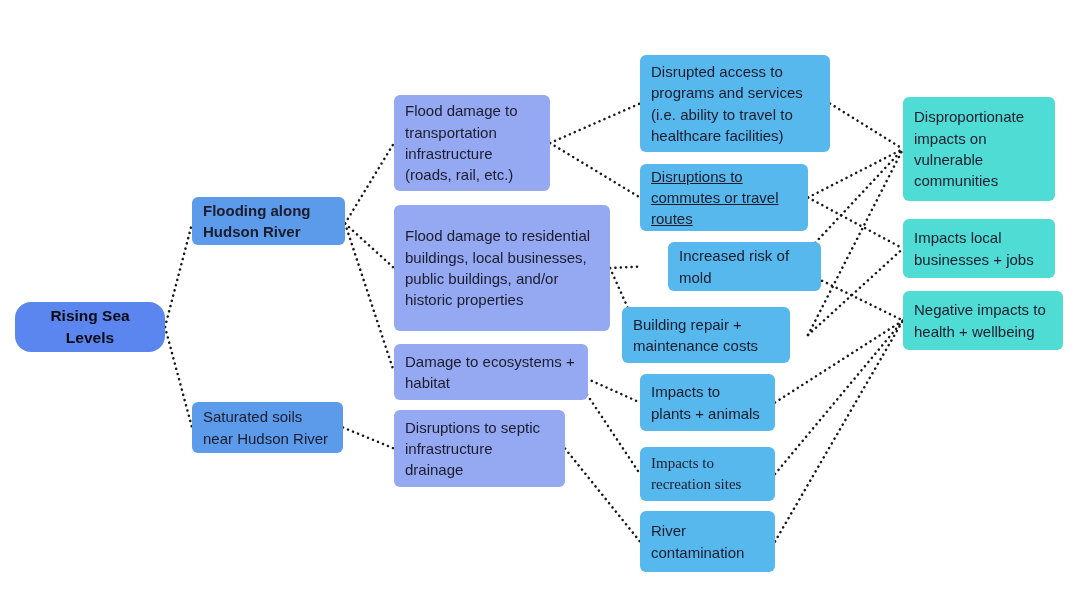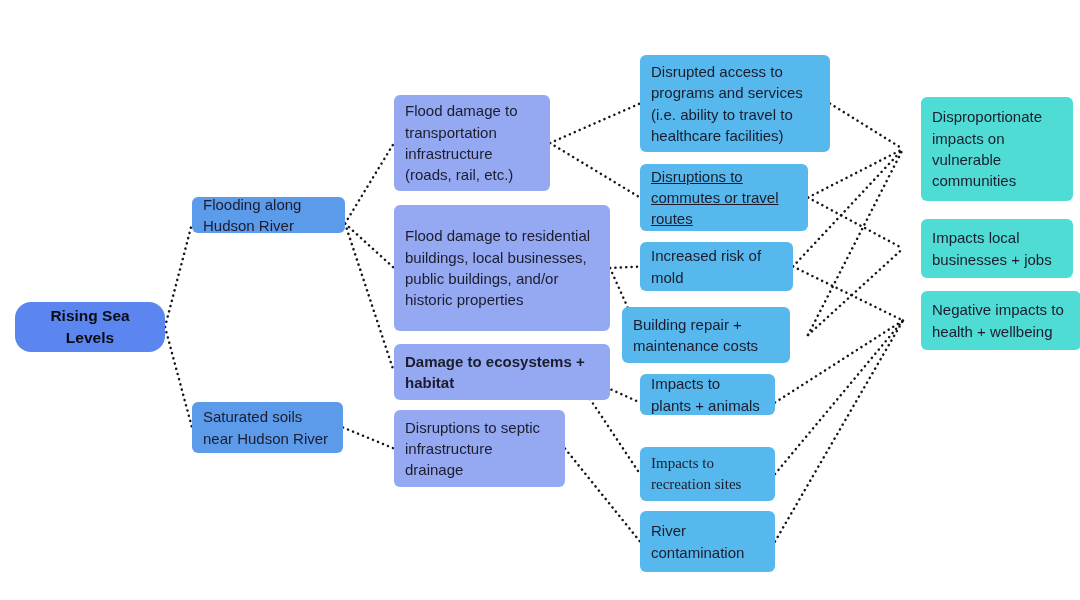--- a/index.html
+++ b/index.html
@@ -28,21 +28,21 @@
     border-radius:16px;
     font-weight:bold;
     color:#0b0b14;
     justify-content:center;
     text-align:center;
     font-size:15.5px;
   }
   .g-level2{background:#5b9be9;}
   .g-level3{background:#94a9f1;}
   .g-level4{background:#56b8ec;}
-  .g-level5{background:#4edcd4;margin-left:18px;}
+  .g-level5{background:#4edcd4;}
 </style>
 </head>
 <body>
 
 <div id="canvas">
   <svg id="edges" viewBox="0 0 1080 600" xmlns="http://www.w3.org/2000/svg">
       <line x1="165" y1="327" x2="192" y2="223.5" stroke="#161616" stroke-width="2.5" stroke-linecap="round" stroke-dasharray="0.1 5.3"></line>
       <line x1="165" y1="327" x2="192" y2="427.5" stroke="#161616" stroke-width="2.5" stroke-linecap="round" stroke-dasharray="0.1 5.3"></line>
       <line x1="345" y1="223.5" x2="394" y2="143" stroke="#161616" stroke-width="2.5" stroke-linecap="round" stroke-dasharray="0.1 5.3"></line>
       <line x1="345" y1="223.5" x2="394" y2="268" stroke="#161616" stroke-width="2.5" stroke-linecap="round" stroke-dasharray="0.1 5.3"></line>
@@ -63,51 +63,51 @@
       <line x1="808" y1="335" x2="903" y2="149" stroke="#161616" stroke-width="2.5" stroke-linecap="round" stroke-dasharray="0.1 5.3"></line>
       <line x1="808" y1="335" x2="903" y2="248.5" stroke="#161616" stroke-width="2.5" stroke-linecap="round" stroke-dasharray="0.1 5.3"></line>
       <line x1="775" y1="402.5" x2="903" y2="320.5" stroke="#161616" stroke-width="2.5" stroke-linecap="round" stroke-dasharray="0.1 5.3"></line>
       <line x1="775" y1="474" x2="903" y2="320.5" stroke="#161616" stroke-width="2.5" stroke-linecap="round" stroke-dasharray="0.1 5.3"></line>
       <line x1="775" y1="541.5" x2="903" y2="320.5" stroke="#161616" stroke-width="2.5" stroke-linecap="round" stroke-dasharray="0.1 5.3"></line>
     </svg>
   <div id="nodes">
       <div class="node g-level1" style="left: 15px; top: 302px; width: 150px; height: 50px;">
         <span>Rising Sea Levels</span>
       </div>
-      <div class="node g-level2" style="left: 192px; top: 197px; width: 153px; height: 36px;">
+      <div class="node g-level2" style="left: 192px; top: 197px; width: 153px; height: 48px; font-weight: bold;">
         <span>Flooding along Hudson River</span>
       </div>
       <div class="node g-level2" style="left: 192px; top: 402px; width: 151px; height: 51px;">
         <span>Saturated soils near Hudson River</span>
       </div>
       <div class="node g-level3" style="left: 394px; top: 95px; width: 156px; height: 96px;">
         <span>Flood damage to transportation infrastructure (roads, rail, etc.)</span>
       </div>
       <div class="node g-level3" style="left: 394px; top: 205px; width: 216px; height: 126px;">
         <span>Flood damage to residential buildings, local businesses, public buildings, and/or historic properties</span>
       </div>
-      <div class="node g-level3" style="left: 394px; top: 344px; width: 216px; height: 56px; font-weight: bold;">
+      <div class="node g-level3" style="left: 394px; top: 344px; width: 194px; height: 56px;">
         <span>Damage to ecosystems + habitat</span>
       </div>
       <div class="node g-level3" style="left: 394px; top: 410px; width: 171px; height: 77px;">
         <span>Disruptions to septic infrastructure drainage</span>
       </div>
       <div class="node g-level4" style="left: 640px; top: 55px; width: 190px; height: 97px;">
         <span>Disrupted access to programs and services (i.e. ability to travel to healthcare facilities)</span>
       </div>
       <div class="node g-level4" style="left: 640px; top: 164px; width: 168px; height: 67px; text-decoration: underline;">
         <span>Disruptions to commutes or travel routes</span>
       </div>
-      <div class="node g-level4" style="left: 640px; top: 242px; width: 153px; height: 49px;">
+      <div class="node g-level4" style="left: 668px; top: 242px; width: 153px; height: 49px;">
         <span>Increased risk of mold</span>
       </div>
       <div class="node g-level4" style="left: 622px; top: 307px; width: 168px; height: 56px;">
         <span>Building repair + maintenance costs</span>
       </div>
-      <div class="node g-level4" style="left: 640px; top: 374px; width: 135px; height: 41px;">
+      <div class="node g-level4" style="left: 640px; top: 374px; width: 135px; height: 57px;">
         <span>Impacts to plants + animals</span>
       </div>
       <div class="node g-level4" style="left: 640px; top: 447px; width: 135px; height: 54px; font-family: Liberation Serif, serif;">
         <span>Impacts to recreation sites</span>
       </div>
       <div class="node g-level4" style="left: 640px; top: 511px; width: 135px; height: 61px;">
         <span>River contamination</span>
       </div>
       <div class="node g-level5" style="left: 903px; top: 97px; width: 152px; height: 104px;">
         <span>Disproportionate impacts on vulnerable communities</span>

